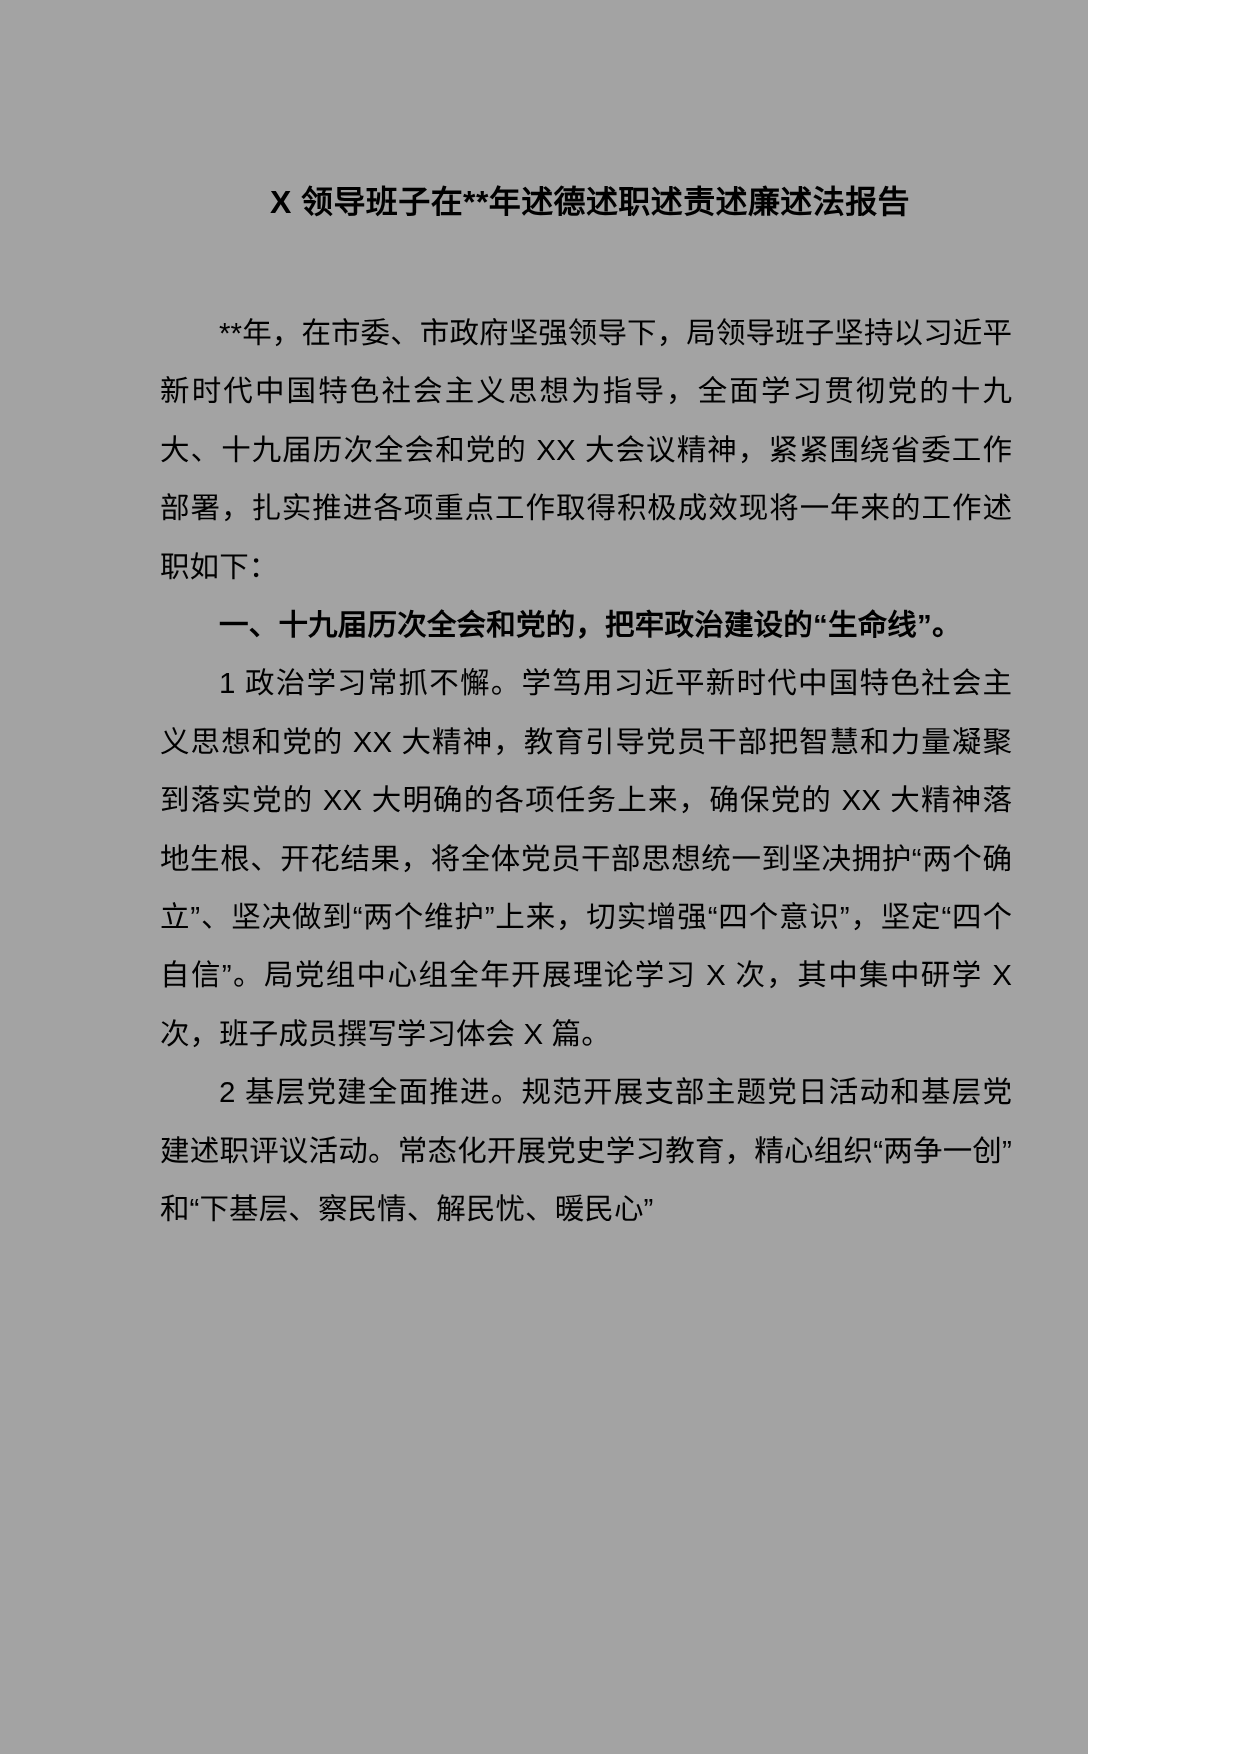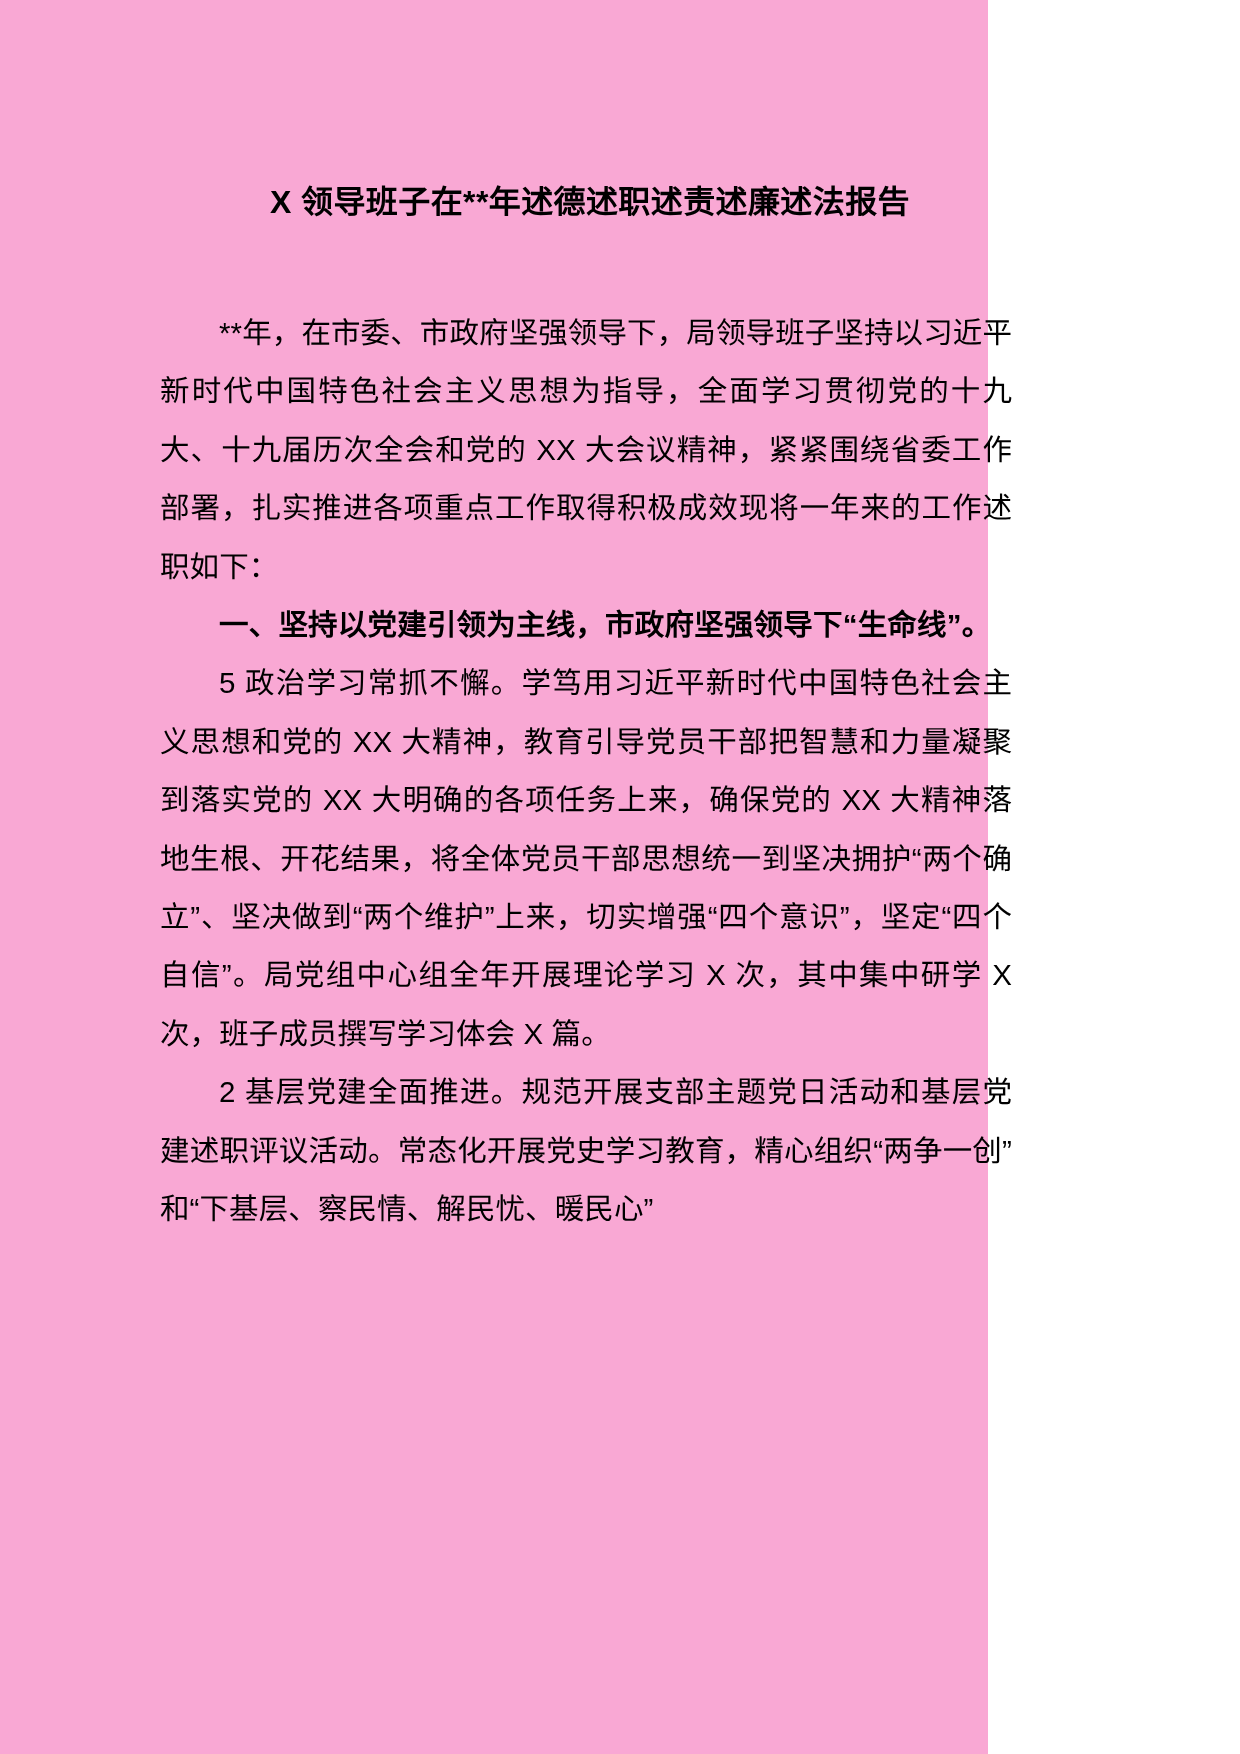--- a/index.html
+++ b/index.html
@@ -11,23 +11,23 @@
   body {
     width: 1240px;
     height: 1754px;
     overflow: hidden;
     font-family: "Liberation Sans", "DejaVu Sans", sans-serif;
     color: #000000;
     -webkit-font-smoothing: antialiased;
   }
   .page {
     position: relative;
-    width: 988px;
+    width: 1088px;
     height: 1754px;
-    background: #f9a8d4;
+    background: #a3a3a3;
     box-sizing: border-box;
     padding: 0;
   }
   .page-body {
     position: absolute;
     left: 160px;
     top: 0;
     width: 860px;
   }
   .doc-title {
@@ -74,20 +74,20 @@
 
 <div class="page">
   <div class="page-body">
 
     <h1 class="doc-title">X 领导班子在**年述德述职述责述廉述法报告</h1>
 
     <div class="spacer-after-title"></div>
 
     <p class="body-text">**年，在市委、市政府坚强领导下，局领导班子坚持以习近平新时代中国特色社会主义思想为指导，全面学习贯彻党的十九大、十九届历次全会和党的 XX 大会议精神，紧紧围绕省委工作部署，扎实推进各项重点工作取得积极成效现将一年来的工作述职如下：</p>
 
-    <p class="heading-text">一、坚持以党建引领为主线，市政府坚强领导下“生命线”。</p>
+    <p class="heading-text">一、十九届历次全会和党的，把牢政治建设的“生命线”。</p>
 
-    <p class="body-text">5 政治学习常抓不懈。学笃用习近平新时代中国特色社会主义思想和党的 XX 大精神，教育引导党员干部把智慧和力量凝聚到落实党的 XX 大明确的各项任务上来，确保党的 XX 大精神落地生根、开花结果，将全体党员干部思想统一到坚决拥护“两个确立”、坚决做到“两个维护”上来，切实增强“四个意识”，坚定“四个自信”。局党组中心组全年开展理论学习 X 次，其中集中研学 X 次，班子成员撰写学习体会 X 篇。</p>
+    <p class="body-text">1 政治学习常抓不懈。学笃用习近平新时代中国特色社会主义思想和党的 XX 大精神，教育引导党员干部把智慧和力量凝聚到落实党的 XX 大明确的各项任务上来，确保党的 XX 大精神落地生根、开花结果，将全体党员干部思想统一到坚决拥护“两个确立”、坚决做到“两个维护”上来，切实增强“四个意识”，坚定“四个自信”。局党组中心组全年开展理论学习 X 次，其中集中研学 X 次，班子成员撰写学习体会 X 篇。</p>
 
     <p class="body-text">2 基层党建全面推进。规范开展支部主题党日活动和基层党建述职评议活动。常态化开展党史学习教育，精心组织“两争一创”和“下基层、察民情、解民忧、暖民心”</p>
 
   </div>
 </div>
 
 </body></html>

